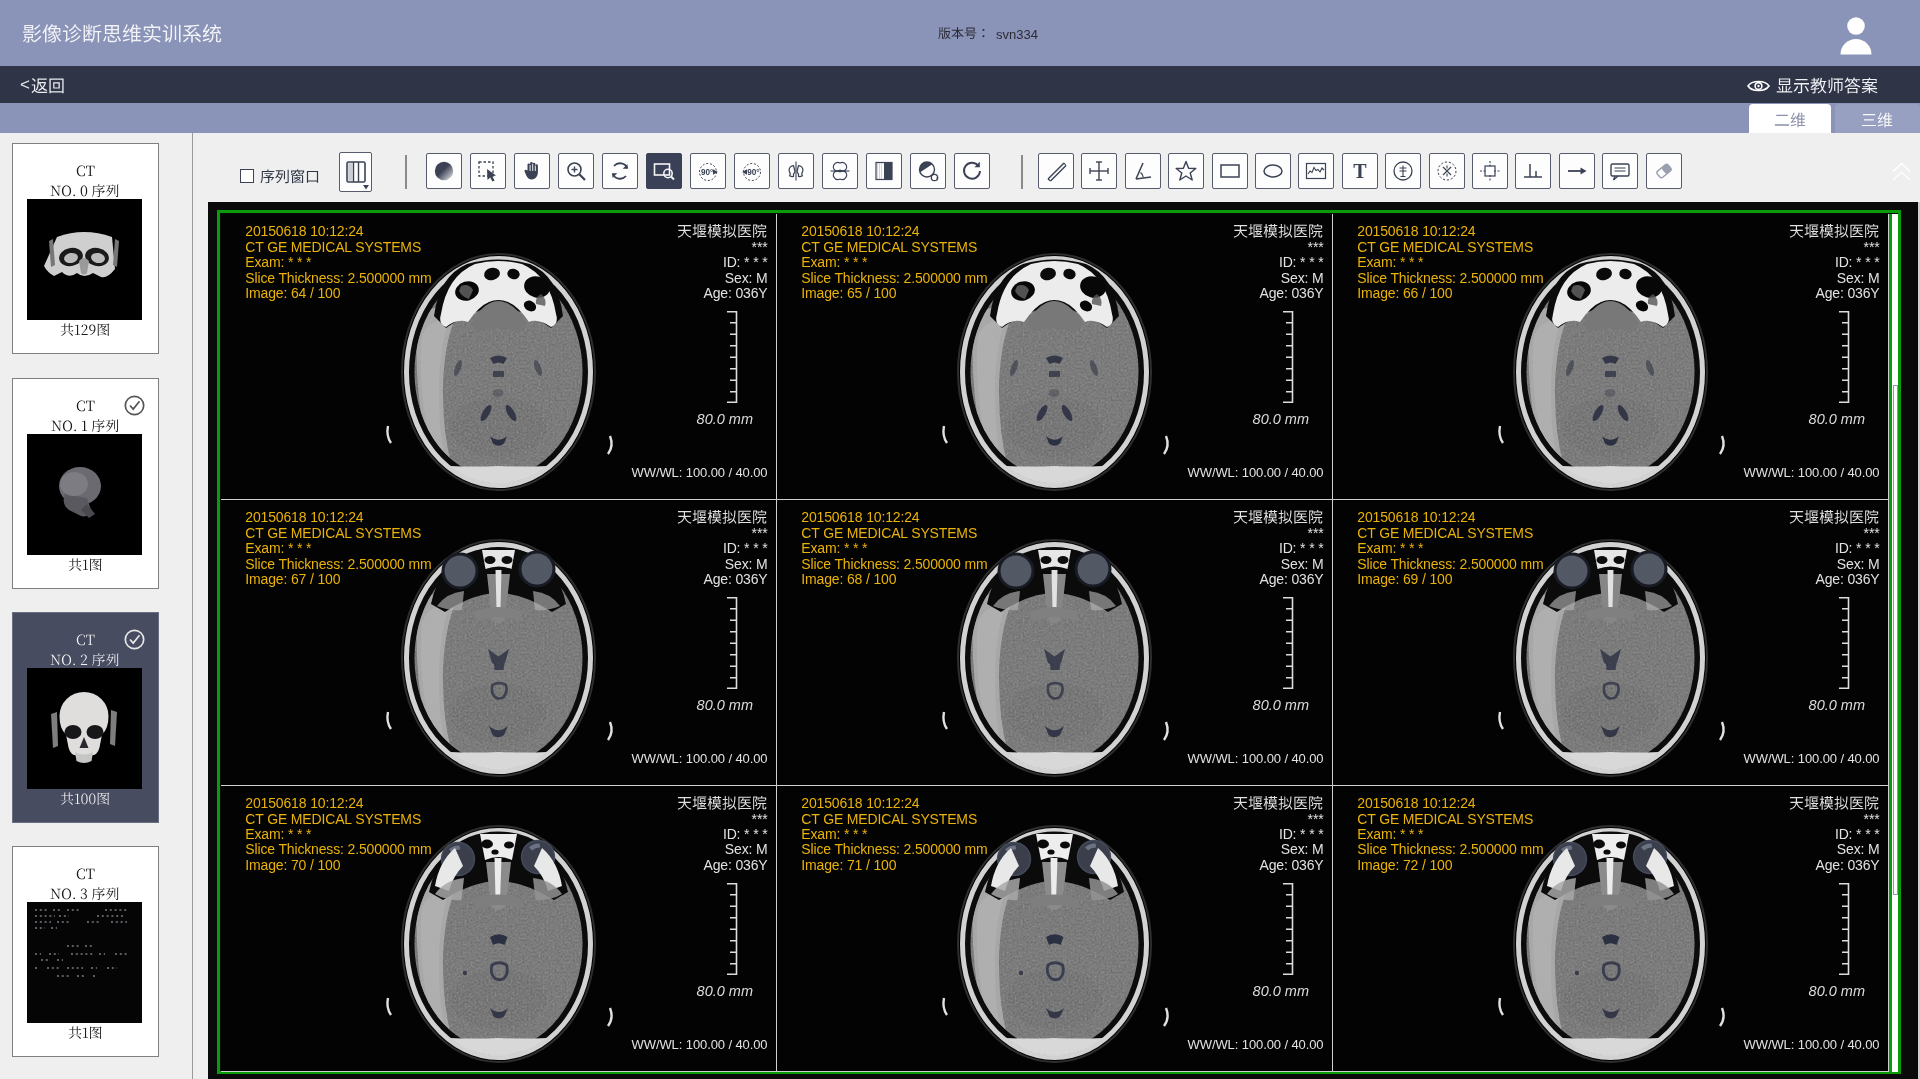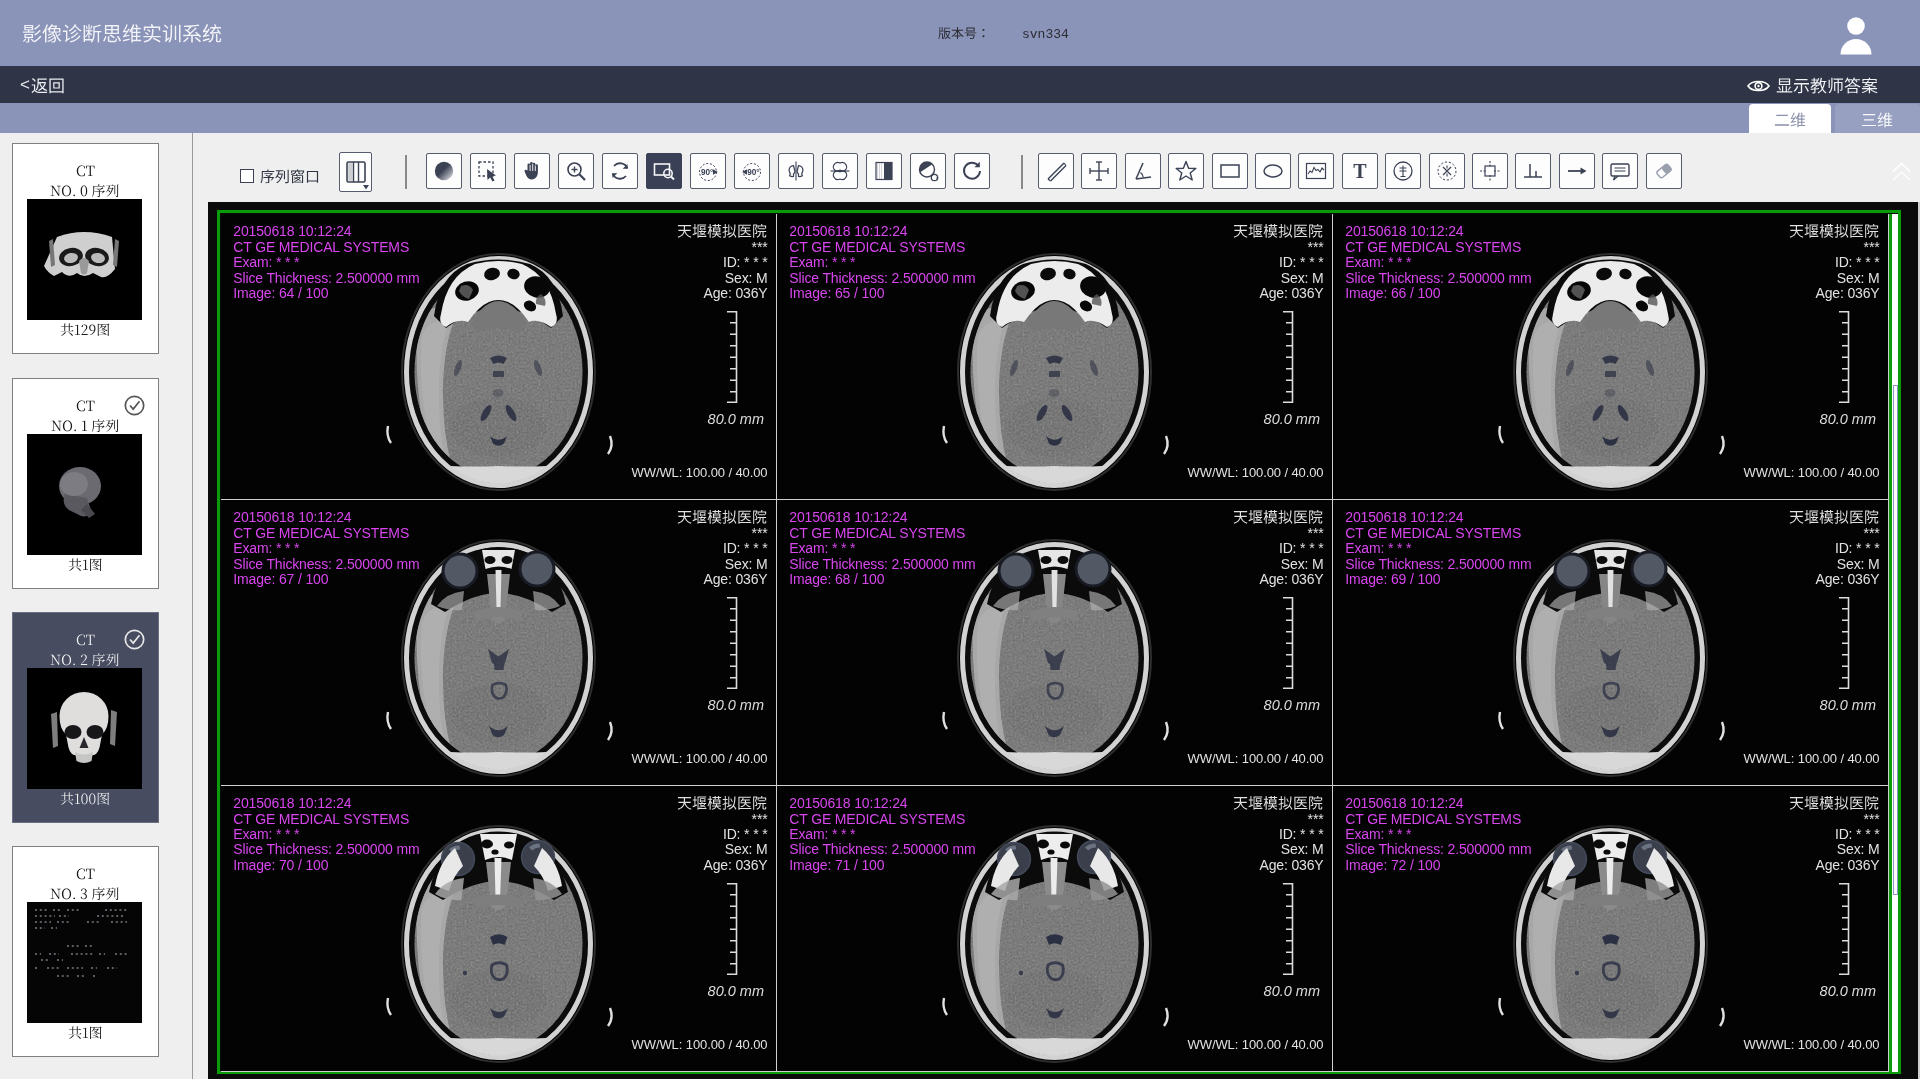--- a/index.html
+++ b/index.html
@@ -1,34 +1,34 @@
 <!DOCTYPE html>
 <html><head><meta charset="utf-8"><style>
 *{margin:0;padding:0;box-sizing:border-box}
 html,body{width:1920px;height:1079px;overflow:hidden;background:#0a0a0a;font-family:"Liberation Sans",sans-serif}
 .abs{position:absolute}
 .btn{position:absolute;width:36px;height:36px;background:#fdfdfe;border:1px solid #565c6e;border-radius:2px;display:flex;align-items:center;justify-content:center}
 .cell{position:absolute;width:554.7px;height:284.7px;background:#030303;overflow:hidden}
-.ltxt{position:absolute;left:12px;top:10px;color:#d946ef;font-size:14px;letter-spacing:-0.15px;line-height:15.45px;white-space:pre}
+.ltxt{position:absolute;left:24px;top:10px;color:#eab308;font-size:14px;letter-spacing:-0.15px;line-height:15.45px;white-space:pre}
 .rtxt{position:absolute;right:8.5px;top:10px;color:#e2e2e2;font-size:14px;letter-spacing:-0.15px;line-height:15.45px;text-align:right}
 .wwwl{position:absolute;right:8.5px;bottom:19px;color:#e2e2e2;font-size:13px;letter-spacing:-0.1px}
-.mm{position:absolute;right:12px;top:197px;color:#dcdcdc;font-size:14.5px;font-style:italic}
+.mm{position:absolute;right:23px;top:197px;color:#dcdcdc;font-size:14.5px;font-style:italic}
 </style></head><body>
 <div class="abs" style="left:0;top:0;width:1920px;height:66px;background:#8a93b8"></div>
 <div class="abs" style="left:0;top:66px;width:1920px;height:37px;background:#2f3447"></div>
 <div class="abs" style="left:0;top:103px;width:1920px;height:30px;background:#8a93b8"></div>
 <div class="abs" style="left:0;top:133px;width:1920px;height:69px;background:#efefef"></div>
 <svg style="position:absolute;left:22.0px;top:41.0px;overflow:visible" width="1" height="1">
     <path d="M3.8 -6.1H9.6V-4.2H3.8ZM3.6 -12.9H9.7V-11.7H3.6ZM3.6 -15.1H9.7V-13.9H3.6ZM3.1 -2.6C2.6 -1.6 1.7 -0.5 0.8 0.3C1.1 0.4 1.7 0.8 1.9 1C2.8 0.2 3.8 -1.1 4.3 -2.3ZM16.9 -16.5C15.8 -14.9 13.7 -13.3 12 -12.3C12.4 -12.1 12.8 -11.6 13.1 -11.3C14.9 -12.4 17 -14.1 18.4 -15.9ZM17.5 -10.9C16.2 -9.3 14 -7.6 12.1 -6.6C12.5 -6.3 12.9 -5.8 13.2 -5.5C15.2 -6.7 17.4 -8.5 18.9 -10.3ZM2.3 -16V-10.7H5.9V-9.5H0.9V-8.3H12.3V-9.5H7.3V-10.7H11.2V-16ZM2.4 -7.1V-3.1H5.9V0.1C5.9 0.3 5.9 0.4 5.6 0.4C5.4 0.4 4.6 0.4 3.7 0.4C3.9 0.7 4.2 1.2 4.3 1.6C5.4 1.6 6.2 1.6 6.7 1.4C7.2 1.2 7.3 0.8 7.3 0.2V-3.1H11V-7.1ZM18 -5.3C16.7 -3.1 14.4 -1.1 11.9 0.1C11.4 -0.7 10.5 -1.8 9.7 -2.6L8.6 -2C9.4 -1.2 10.3 0 10.7 0.8L11.3 0.4C11.7 0.7 12.1 1.2 12.4 1.6C15.2 0.2 17.9 -2.1 19.5 -4.7Z M29.5 -14.3H33.4C33.1 -13.8 32.7 -13.3 32.3 -12.9H28.3C28.7 -13.3 29.1 -13.8 29.5 -14.3ZM38 -7.8C37.3 -7.1 36.2 -6.2 35.2 -5.5C34.8 -6.4 34.5 -7.4 34.3 -8.4H38.4V-12.9H33.9C34.5 -13.5 35 -14.3 35.4 -15L34.5 -15.6L34.2 -15.5H30.3L30.9 -16.5L29.4 -16.8C28.6 -15.2 27.1 -13.2 25 -11.8C25.4 -11.6 25.9 -11.2 26.2 -10.9L26.7 -11.4V-8.4H30.5C29.1 -7.5 27.2 -6.7 25.5 -6.2C25.8 -6 26.2 -5.4 26.4 -5.2C27.6 -5.6 28.9 -6.2 30.2 -6.9C30.5 -6.6 30.8 -6.3 31.1 -6C29.7 -5 27.4 -3.9 25.7 -3.4C26 -3.1 26.3 -2.6 26.5 -2.3C28.1 -3 30.2 -4.1 31.7 -5.2C31.9 -4.8 32.1 -4.4 32.3 -4C30.6 -2.4 27.7 -0.8 25.3 -0C25.6 0.3 26 0.7 26.1 1.1C28.3 0.3 30.8 -1.2 32.6 -2.7C32.8 -1.4 32.5 -0.4 32 0C31.6 0.3 31.2 0.4 30.7 0.4C30.4 0.4 29.8 0.3 29.1 0.3C29.3 0.6 29.5 1.2 29.5 1.6C30 1.6 30.6 1.6 31 1.6C31.8 1.6 32.4 1.5 33 1C34.6 -0.2 34.6 -4.7 31.2 -7.5C31.6 -7.8 32.1 -8.1 32.4 -8.4H33C33.9 -4.4 35.7 -1 38.3 0.7C38.6 0.4 39 -0.2 39.4 -0.5C37.9 -1.3 36.7 -2.7 35.7 -4.5C36.8 -5.1 38.1 -6 39 -6.9ZM28.1 -11.8H31.8V-9.5H28.1ZM33.2 -11.8H37V-9.5H33.2ZM24.7 -16.7C23.7 -13.6 22.1 -10.5 20.4 -8.5C20.6 -8.1 21 -7.4 21.1 -7C21.8 -7.8 22.4 -8.7 23 -9.7V1.6H24.5V-12.4C25.1 -13.6 25.6 -15 26 -16.3Z M42.6 -15.5C43.7 -14.6 45 -13.4 45.6 -12.6L46.6 -13.6C46 -14.5 44.6 -15.6 43.6 -16.4ZM53.2 -11.2C52.1 -9.8 50.1 -8.5 48.4 -7.7C48.7 -7.4 49.1 -7 49.3 -6.7C51.1 -7.6 53.2 -9.1 54.5 -10.7ZM55.1 -8.4C53.7 -6.5 51.2 -4.7 48.7 -3.7C49 -3.4 49.4 -2.9 49.7 -2.6C52.3 -3.7 54.8 -5.7 56.4 -7.9ZM57.2 -5.5C55.6 -2.6 52.1 -0.6 47.9 0.3C48.2 0.7 48.6 1.2 48.8 1.6C53.2 0.4 56.7 -1.7 58.6 -5ZM40.9 -10.5V-9.1H44V-2.1C44 -1.1 43.2 -0.3 42.8 0C43.1 0.2 43.6 0.7 43.8 1C44.1 0.6 44.6 0.2 48.1 -2.3C48 -2.6 47.8 -3.2 47.7 -3.6L45.4 -2V-10.5ZM52.8 -16.8C51.7 -14.3 49.4 -11.9 46.6 -10.4C46.9 -10.2 47.4 -9.7 47.6 -9.4C49.8 -10.7 51.7 -12.4 53.1 -14.4C54.6 -12.5 56.7 -10.6 58.5 -9.5C58.8 -9.9 59.3 -10.5 59.6 -10.8C57.5 -11.8 55.2 -13.7 53.8 -15.6L54.2 -16.4Z M69.3 -15.5C69 -14.4 68.4 -12.9 68 -11.9L68.9 -11.6C69.4 -12.5 70 -13.9 70.5 -15.1ZM63.7 -15.1C64.2 -14 64.5 -12.6 64.6 -11.6L65.7 -12C65.6 -12.9 65.2 -14.3 64.7 -15.4ZM66.4 -16.7V-10.8H63.5V-9.5H66.2C65.5 -7.7 64.3 -5.8 63.1 -4.8C63.3 -4.4 63.6 -3.9 63.8 -3.5C64.7 -4.4 65.6 -5.9 66.4 -7.4V-2.4H67.6V-7.4C68.3 -6.6 69.2 -5.6 69.5 -5.2L70.4 -6.2C70 -6.6 68.2 -8.2 67.6 -8.7V-9.5H70.5V-10.8H67.6V-16.7ZM77.8 -16.5C76.6 -15.8 74.4 -15.2 72.4 -14.8L71.3 -15.1V-8.1C71.3 -6.1 71.2 -3.8 70.3 -1.7V-2H63V-16.1H61.6V0.9H63V-0.6H69.7C69.4 -0.2 69.1 0.3 68.7 0.7C69 0.9 69.5 1.4 69.7 1.8C72.4 -1 72.7 -5.1 72.7 -8.1V-8.7H75.7V1.6H77.1V-8.7H79.4V-10.1H72.7V-13.6C74.9 -14 77.4 -14.6 79.1 -15.4Z M85.8 -4.8V-0.9C85.8 0.7 86.3 1.2 88.5 1.2C88.9 1.2 92.1 1.2 92.5 1.2C94.4 1.2 94.9 0.5 95.1 -2.2C94.6 -2.3 94 -2.5 93.7 -2.8C93.6 -0.5 93.4 -0.2 92.4 -0.2C91.7 -0.2 89.1 -0.2 88.6 -0.2C87.5 -0.2 87.3 -0.3 87.3 -0.9V-4.8ZM87.6 -5.6C89.1 -4.8 90.9 -3.5 91.8 -2.6L92.8 -3.7C91.9 -4.6 90.1 -5.8 88.6 -6.5ZM94.8 -4.6C96 -3 97.1 -0.9 97.6 0.4L99 -0.2C98.6 -1.6 97.3 -3.6 96.2 -5.2ZM83.2 -4.9C82.7 -3.4 82 -1.4 81 -0.1L82.3 0.6C83.3 -0.7 84 -2.8 84.5 -4.5ZM82.9 -15.9V-6.9H96.9V-15.9ZM84.3 -10.8H89.2V-8.2H84.3ZM90.7 -10.8H95.5V-8.2H90.7ZM84.3 -14.6H89.2V-12H84.3ZM90.7 -14.6H95.5V-12H90.7Z M100.9 -1.1 101.2 0.4C103 -0.1 105.5 -0.7 107.8 -1.3L107.7 -2.6C105.2 -2 102.6 -1.4 100.9 -1.1ZM113.2 -16.2C113.7 -15.3 114.3 -14.1 114.5 -13.3L115.9 -13.9C115.6 -14.7 115.1 -15.8 114.5 -16.7ZM101.2 -8.5C101.5 -8.6 102 -8.7 104.4 -9C103.6 -7.7 102.8 -6.7 102.4 -6.3C101.8 -5.6 101.4 -5 100.9 -5C101.1 -4.6 101.3 -3.9 101.4 -3.6C101.8 -3.9 102.5 -4.1 107.3 -5C107.3 -5.3 107.3 -5.9 107.3 -6.3L103.4 -5.6C105 -7.4 106.5 -9.7 107.8 -11.9L106.6 -12.6C106.2 -11.9 105.7 -11.1 105.3 -10.3L102.7 -10C103.8 -11.8 105 -14 105.8 -16.2L104.5 -16.8C103.7 -14.4 102.3 -11.7 101.9 -11.1C101.4 -10.4 101.1 -9.9 100.8 -9.8C100.9 -9.5 101.2 -8.8 101.2 -8.5ZM113.9 -7.9V-5.3H110.7V-7.9ZM110.9 -16.7C110.2 -14.4 108.8 -11.5 107.2 -9.6C107.5 -9.3 107.8 -8.7 108 -8.3C108.4 -8.8 108.9 -9.4 109.3 -10V1.6H110.7V0.2H119.1V-1.2H115.3V-4H118.4V-5.3H115.3V-7.9H118.3V-9.3H115.3V-11.8H118.8V-13.2H111.1C111.6 -14.2 112 -15.3 112.4 -16.3ZM113.9 -9.3H110.7V-11.8H113.9ZM113.9 -4V-1.2H110.7V-4Z M130.8 -2.1C133.4 -1.1 136.1 0.2 137.7 1.5L138.6 0.3C137 -0.9 134.2 -2.3 131.5 -3.2ZM124.8 -11.1C125.9 -10.5 127.2 -9.5 127.7 -8.8L128.7 -9.9C128.1 -10.6 126.8 -11.5 125.7 -12.1ZM122.8 -8C123.9 -7.4 125.3 -6.4 125.9 -5.7L126.8 -6.8C126.2 -7.5 124.8 -8.4 123.7 -9ZM121.8 -14.5V-10.5H123.3V-13.1H136.7V-10.5H138.2V-14.5H131.4C131.1 -15.2 130.6 -16.2 130.1 -16.9L128.6 -16.5C128.9 -15.9 129.3 -15.2 129.6 -14.5ZM121.4 -5.1V-3.8H128.6C127.5 -1.9 125.5 -0.6 121.6 0.2C121.9 0.6 122.3 1.1 122.5 1.5C127 0.5 129.2 -1.2 130.4 -3.8H138.7V-5.1H130.8C131.4 -7.1 131.5 -9.4 131.6 -12.1H130.1C130 -9.3 129.9 -7 129.2 -5.1Z M152.8 -15.2V-1H154.2V-15.2ZM157 -16.3V1.3H158.5V-16.3ZM148.6 -16.2V-9.3C148.6 -5.7 148.4 -2.2 146.5 0.7C146.9 0.9 147.6 1.3 147.9 1.6C149.9 -1.6 150.1 -5.4 150.1 -9.3V-16.2ZM141.9 -15.4C143.1 -14.4 144.6 -13 145.4 -12.1L146.4 -13.2C145.6 -14.1 144.1 -15.4 142.9 -16.4ZM143.5 1.2V1.2C143.8 0.8 144.3 0.3 147.6 -2.4C147.4 -2.7 147.1 -3.3 147 -3.7L145.1 -2.2V-10.5H140.8V-9.1H143.6V-1.8C143.6 -0.8 143 -0.2 142.7 0.1C142.9 0.3 143.3 0.9 143.5 1.2Z M165.4 -3.8C164.3 -2.3 162.5 -0.8 160.8 0.2C161.2 0.4 161.8 0.9 162.1 1.2C163.7 0.1 165.6 -1.6 166.9 -3.3ZM172.8 -3.1C174.6 -1.8 176.7 0 177.7 1.2L179 0.2C177.9 -0.9 175.7 -2.7 174 -3.9ZM176.5 -16.5C173.1 -15.8 166.9 -15.4 161.7 -15.3C161.9 -14.9 162.1 -14.3 162.1 -13.9C163.9 -13.9 165.8 -14 167.6 -14.1C166.9 -13.1 165.9 -12 165 -11.1L163.6 -12L162.6 -11C164.2 -10.1 166.1 -8.7 167.2 -7.6C166.6 -7.2 166 -6.7 165.5 -6.3L161.1 -6.3L161.3 -4.7L169.2 -4.9V1.6H170.8V-5L176.5 -5.1C177.1 -4.6 177.5 -4 177.9 -3.6L179.2 -4.5C178.2 -5.8 176 -7.8 174.3 -9.2L173 -8.5C173.8 -7.9 174.5 -7.2 175.3 -6.5L167.7 -6.3C170.1 -8.2 172.8 -10.6 174.8 -12.7L173.3 -13.5C172 -12 170.2 -10.2 168.4 -8.6C167.8 -9.2 167 -9.8 166.1 -10.4C167.2 -11.4 168.6 -12.9 169.6 -14.1L169.4 -14.3C172.4 -14.5 175.4 -14.8 177.6 -15.2Z M194 -7V-0.7C194 0.8 194.3 1.2 195.7 1.2C196 1.2 197.2 1.2 197.5 1.2C198.7 1.2 199.1 0.4 199.2 -2.3C198.8 -2.4 198.2 -2.6 197.9 -2.9C197.8 -0.5 197.7 -0.1 197.3 -0.1C197.1 -0.1 196.1 -0.1 195.9 -0.1C195.5 -0.1 195.4 -0.2 195.4 -0.7V-7ZM190.2 -7C190.1 -3 189.6 -0.9 186.3 0.3C186.7 0.6 187.1 1.2 187.3 1.5C190.9 0.1 191.5 -2.5 191.7 -7ZM180.8 -1.1 181.2 0.4C183 -0.2 185.3 -0.9 187.6 -1.6L187.3 -2.9C184.9 -2.2 182.5 -1.5 180.8 -1.1ZM191.9 -16.5C192.3 -15.7 192.8 -14.6 193 -13.9H188.1V-12.5H191.7C190.8 -11.3 189.5 -9.5 189 -9C188.6 -8.7 188.1 -8.5 187.7 -8.4C187.9 -8.1 188.2 -7.3 188.2 -7C188.8 -7.2 189.6 -7.3 196.9 -8C197.2 -7.4 197.5 -6.9 197.7 -6.5L199 -7.2C198.4 -8.4 197.1 -10.3 196 -11.7L194.8 -11.1C195.3 -10.5 195.7 -9.8 196.1 -9.2L190.6 -8.7C191.5 -9.8 192.7 -11.4 193.5 -12.5H199V-13.9H193.2L194.5 -14.3C194.2 -14.9 193.7 -16 193.3 -16.8ZM181.2 -8.5C181.5 -8.6 182 -8.7 184.4 -9C183.5 -7.8 182.7 -6.8 182.4 -6.4C181.7 -5.7 181.3 -5.2 180.8 -5.1C181 -4.7 181.2 -4 181.3 -3.6C181.7 -3.9 182.4 -4.1 187.4 -5.2C187.3 -5.5 187.3 -6.1 187.4 -6.5L183.6 -5.8C185.1 -7.5 186.6 -9.7 187.9 -11.8L186.5 -12.6C186.1 -11.9 185.7 -11.1 185.3 -10.4L182.8 -10.2C184 -11.9 185.3 -14.1 186.2 -16.2L184.7 -16.9C183.8 -14.5 182.3 -11.9 181.8 -11.2C181.4 -10.5 181 -10.1 180.7 -10C180.9 -9.6 181.1 -8.8 181.2 -8.5Z" fill="#f2f3f7"></path>
   </svg>
 <svg style="position:absolute;left:938.0px;top:38.0px;overflow:visible" width="1" height="1">
     <path d="M6.3 -10.3V-6.6C6.3 -4.5 6.2 -1.6 5.1 0.5C5.3 0.6 5.7 0.9 5.9 1C7 -1 7.2 -3.9 7.2 -6.1H7.4C7.8 -4.4 8.3 -2.9 9.1 -1.7C8.4 -0.8 7.6 -0.2 6.7 0.2C7 0.4 7.2 0.8 7.4 1C8.2 0.6 9 -0.1 9.6 -0.8C10.3 -0.1 11 0.6 12 1.1C12.1 0.8 12.4 0.4 12.6 0.2C11.7 -0.2 10.9 -0.8 10.2 -1.6C11.1 -3 11.8 -4.7 12.1 -6.8L11.5 -7L11.3 -7H7.2V-9.5H12.2V-10.3ZM1.4 -10.7V-5.5C1.4 -3.5 1.2 -1.2 0.3 0.5C0.6 0.6 0.9 0.9 1 1.1C1.8 -0.3 2.1 -2 2.2 -3.7H4V1H4.9V-4.6H2.2L2.2 -5.5V-6.4H5.7V-7.3H4.6V-10.9H3.7V-7.3H2.2V-10.7ZM11 -6.1C10.8 -4.7 10.3 -3.5 9.6 -2.5C9 -3.5 8.6 -4.7 8.2 -6.1Z M19 -10.9V-8.2H13.8V-7.2H18.4C17.3 -5 15.4 -2.8 13.4 -1.8C13.6 -1.6 13.9 -1.3 14.1 -1C16 -2.1 17.8 -4.1 19 -6.4V-2.4H16.4V-1.4H19V1H20V-1.4H22.5V-2.4H20V-6.3C21.2 -4.1 22.9 -2.1 24.9 -1C25.1 -1.3 25.4 -1.7 25.6 -1.9C23.6 -2.9 21.7 -5 20.6 -7.2H25.2V-8.2H20V-10.9Z M29.4 -9.5H35.7V-7.4H29.4ZM28.4 -10.4V-6.6H36.7V-10.4ZM26.6 -5.6V-4.7H29.5C29.1 -3.7 28.8 -2.6 28.4 -1.9L29.5 -1.7L29.8 -2.6H35.6C35.3 -1 35.1 -0.2 34.7 0C34.6 0.2 34.4 0.2 34.1 0.2C33.7 0.2 32.8 0.2 31.9 0.1C32 0.3 32.2 0.7 32.2 1C33.1 1.1 34 1.1 34.4 1C34.9 1 35.2 1 35.5 0.7C36 0.2 36.3 -0.8 36.7 -3.1C36.7 -3.2 36.7 -3.5 36.7 -3.5H30.1L30.5 -4.7H38.4V-5.6Z M45.5 -7.1C46 -7.1 46.5 -7.4 46.5 -8C46.5 -8.6 46 -9 45.5 -9C45 -9 44.5 -8.6 44.5 -8C44.5 -7.4 45 -7.1 45.5 -7.1ZM45.5 -0.7C46 -0.7 46.5 -1.1 46.5 -1.7C46.5 -2.3 46 -2.7 45.5 -2.7C45 -2.7 44.5 -2.3 44.5 -1.7C44.5 -1.1 45 -0.7 45.5 -0.7Z" fill="#2c2c34"></path>
   </svg>
 <div class="abs" style="left:998,top:27px"></div>
-<div class="abs" style="left:1022px;top:27px;font-family:Liberation Mono, monospace;font-size:13px;color:#2c2c34">svn334</div>
+<div class="abs" style="left:996px;top:27px;font-family:Liberation Sans, sans-serif;font-size:13px;color:#2c2c34">svn334</div>
 <svg class="abs" style="left:1839px;top:14px" width="34" height="41" viewBox="0 0 34 41">
     <circle cx="17" cy="12" r="8.8" fill="#fff"></circle>
     <path d="M1.5 40.5 a15.5 15.5 0 0 1 31 0 z" fill="#fff"></path>
   </svg>
 <div class="abs" style="left:20px;top:75px;color:#eceef2;font-size:17px">&lt;</div>
 <svg style="position:absolute;left:31.0px;top:92.0px;overflow:visible" width="1" height="1">
     <path d="M1 -13.1C2 -12.3 3.2 -11.2 3.7 -10.3L4.7 -11.1C4.2 -12 3 -13.1 1.9 -13.9ZM4.2 -7.6H0.8V-6.4H3V-2C2.2 -1.3 1.3 -0.6 0.6 -0.1L1.2 1.2C2.1 0.5 2.9 -0.3 3.7 -1C4.8 0.4 6.4 1 8.7 1C10.5 1.1 14.1 1.1 16 1C16 0.6 16.2 -0 16.4 -0.3C14.3 -0.2 10.5 -0.1 8.7 -0.2C6.6 -0.3 5.1 -0.9 4.2 -2.1ZM6.5 -13.4V-9.5C6.5 -7.3 6.3 -4.3 4.7 -2.2C5 -2.1 5.5 -1.7 5.7 -1.5C7.3 -3.5 7.7 -6.4 7.7 -8.7H8.1C8.7 -7 9.5 -5.4 10.6 -4.2C9.5 -3.3 8.3 -2.6 7.1 -2.1C7.3 -1.9 7.6 -1.4 7.8 -1.1C9.1 -1.6 10.4 -2.3 11.4 -3.3C12.5 -2.2 13.9 -1.4 15.5 -0.9C15.7 -1.3 16 -1.8 16.3 -2C14.7 -2.5 13.4 -3.2 12.3 -4.2C13.6 -5.6 14.6 -7.4 15.1 -9.6L14.3 -9.9L14.1 -9.9H7.8V-12.2H15.7V-13.4ZM13.6 -8.7C13.1 -7.3 12.4 -6.1 11.4 -5C10.5 -6.1 9.8 -7.3 9.4 -8.7Z M23.4 -8.5H27.5V-4.6H23.4ZM22.2 -9.7V-3.5H28.8V-9.7ZM18.4 -13.6V1.3H19.7V0.4H31.3V1.3H32.6V-13.6ZM19.7 -0.8V-12.3H31.3V-0.8Z" fill="#eceef2"></path>
   </svg>
 <svg class="abs" style="left:1747px;top:78px" width="23" height="16" viewBox="0 0 23 16">
     <path d="M1 8 C5 2 18 2 22 8 C18 14 5 14 1 8 Z" fill="none" stroke="#fff" stroke-width="1.6"></path>

